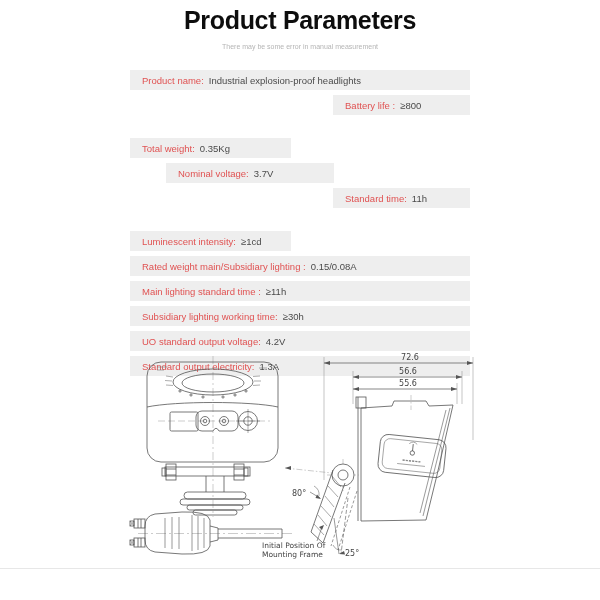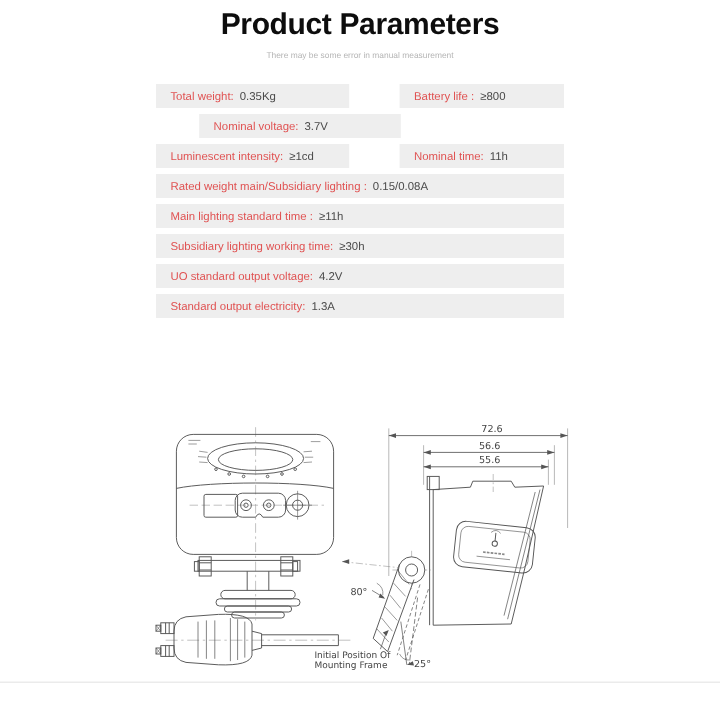--- a/index.html
+++ b/index.html
@@ -15,41 +15,47 @@
     position:absolute; top:43px; left:0; right:0; text-align:center;
     font-size:7px; color:#b5b5b5;
   }
   .ptable { position:absolute; left:130px; top:70px; width:340px; }
   .prow { display:flex; gap:6px; margin-bottom:5px; }
   .cell {
     background:#eeeeee; height:20px; display:flex; align-items:center;
     padding-left:12px; box-sizing:border-box; white-space:nowrap; overflow:hidden;
   }
   .cell.full { width:340px; }
-  .cell.c1 { width:198px; }
+  .cell.c1 { width:198px;margin-top:43px; }
   .cell.c2 { width:168px;margin-left:36px; }
   .lab { color:#e05252; font-size:9.5px; }
   .val { color:#4a4a4a; font-size:9.5px; margin-left:5px; }
   .drawing { position:absolute; left:120px; top:340px; }
   .divider { position:absolute; left:0; top:568px; width:600px; height:1px; background:#e7e7e7; }
   svg text { font-family:"DejaVu Sans","Liberation Sans",sans-serif; fill:#444; }
   svg .dimtxt { font-size:8px; }
   svg .angtxt { font-size:8px; }
   svg .notetxt { font-size:7.5px; }
 </style>
 </head>
 <body>
 
 <div class="canvas">
 
   <div class="title">Product Parameters</div>
   <div class="subtitle">There may be some error in manual measurement</div>
 
   <div class="ptable">
     <div class="prow">
+      <div class="cell full">
+        <span class="lab">Product name:</span>
+        <span class="val">Industrial explosion-proof headlights</span>
+      </div>
+    </div>
+    <div class="prow">
       <div class="cell c1">
         <span class="lab">Total weight:</span>
         <span class="val">0.35Kg</span>
       </div>
       <div class="cell c2">
         <span class="lab">Battery life :</span>
         <span class="val">≥800</span>
       </div>
     </div>
     <div class="prow">
@@ -57,21 +63,21 @@
         <span class="lab">Nominal voltage:</span>
         <span class="val">3.7V</span>
       </div>
     </div>
     <div class="prow">
       <div class="cell c1">
         <span class="lab">Luminescent intensity:</span>
         <span class="val">≥1cd</span>
       </div>
       <div class="cell c2">
-        <span class="lab">Nominal time:</span>
+        <span class="lab">Standard time:</span>
         <span class="val">11h</span>
       </div>
     </div>
     <div class="prow">
       <div class="cell full">
         <span class="lab">Rated weight main/Subsidiary lighting :</span>
         <span class="val">0.15/0.08A</span>
       </div>
     </div>
     <div class="prow">

